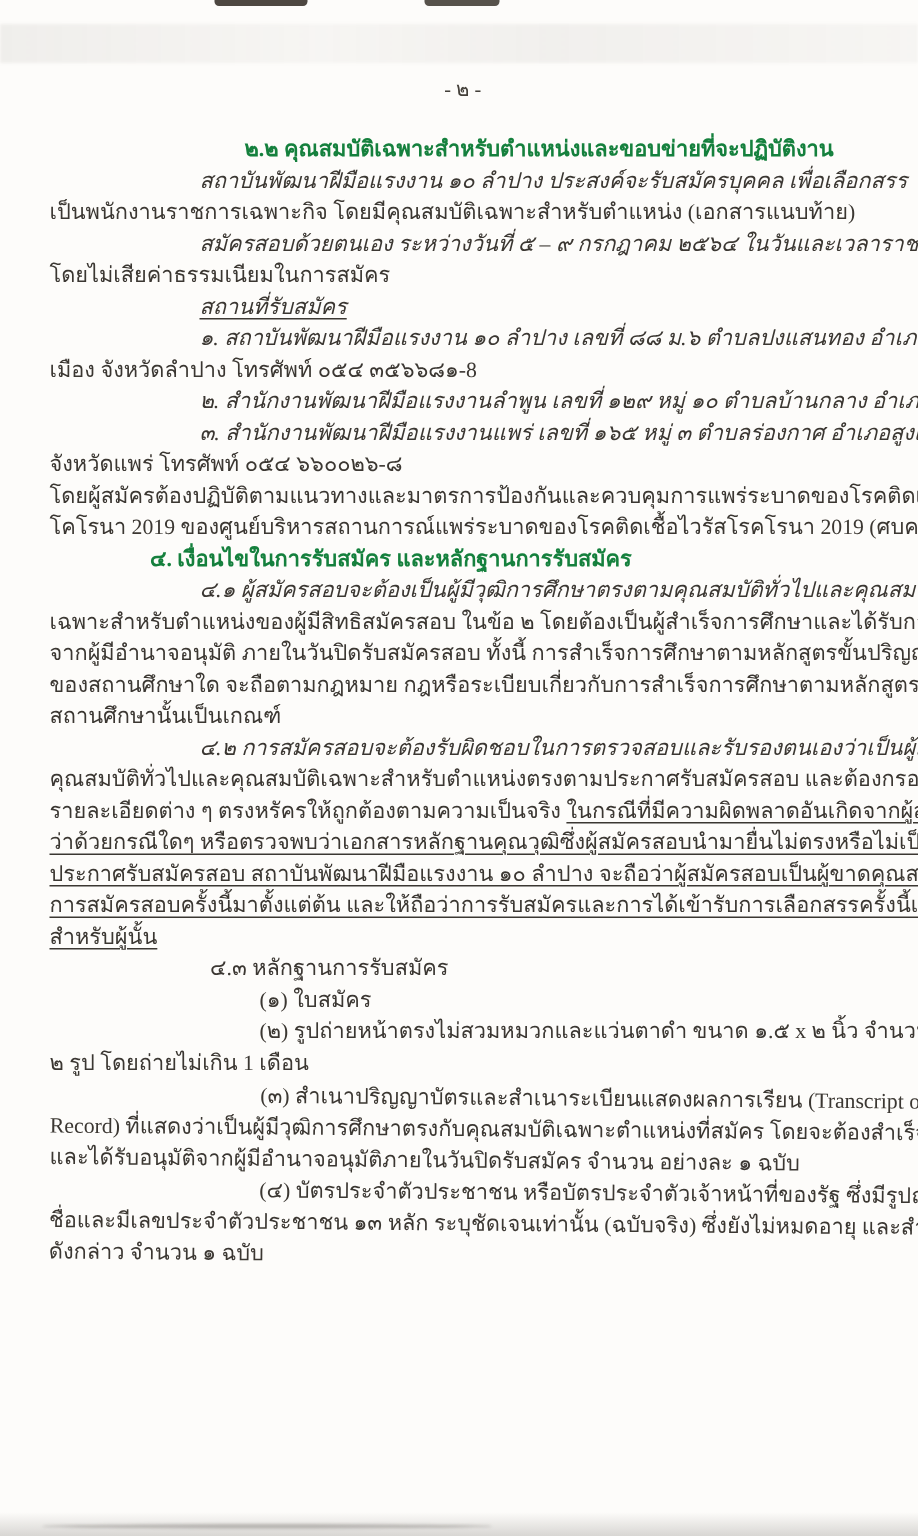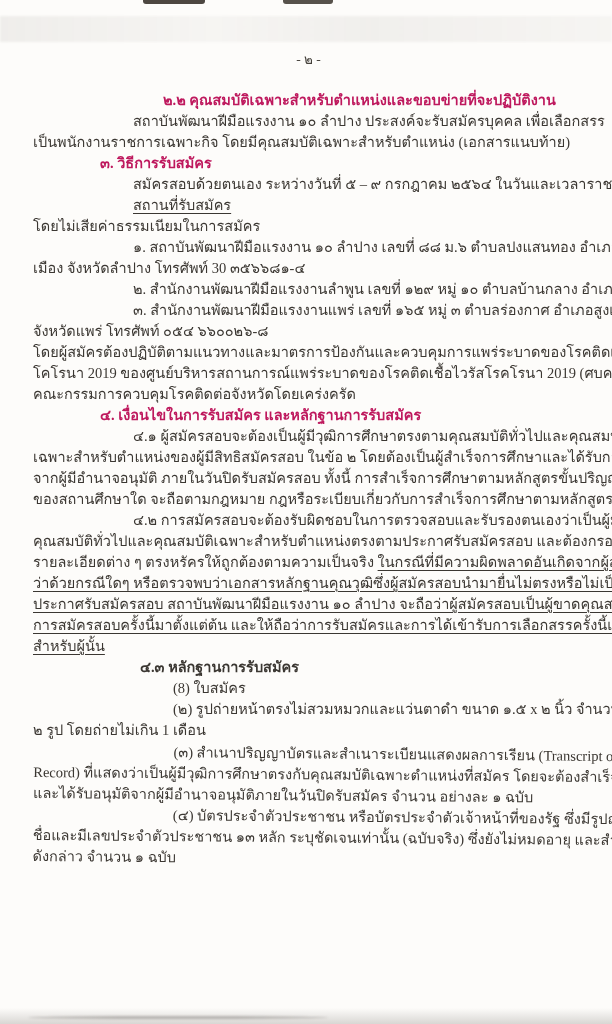--- a/index.html
+++ b/index.html
@@ -31,24 +31,24 @@
   
   .content{position:absolute;left:33px;right:28px;top:49px;}
   .pageno{
     text-align:center;font-size:13.5px;line-height:21px;
     margin-bottom:20px;color:#44403a;
   }
   .ln{
     font-size:14.5px;line-height:21px;white-space:nowrap;
     letter-spacing:0;
   }
-  .b{font-weight:700;color:#be185d;}
+  .b{font-weight:700;color:#15803d;}
   .i1{padding-left:67px;}   
-  .i2{padding-left:100px;}  
-  .i25{padding-left:107px;font-weight:bold;} 
+  .i2{padding-left:100px;font-style:italic;}  
+  .i25{padding-left:107px;} 
   .i3{padding-left:130px;}  
   .i4{padding-left:140px;}  
   .u{text-decoration:underline;text-underline-offset:2.5px;text-decoration-thickness:1px;}
   .tilt{transform:rotate(0.5deg);transform-origin:0 50%;}
 </style>
 </head>
 <body>
 
 <div class="page">
 
@@ -57,53 +57,52 @@
   <div class="mark mark2"></div>
 
   <div class="content">
 
     <div class="pageno">- ๒ -</div>
 
     <div class="ln i3 b">๒.๒ คุณสมบัติเฉพาะสำหรับตำแหน่งและขอบข่ายที่จะปฏิบัติงาน</div>
     <div class="ln i2">สถาบันพัฒนาฝีมือแรงงาน ๑๐ ลำปาง ประสงค์จะรับสมัครบุคคล เพื่อเลือกสรร</div>
     <div class="ln">เป็นพนักงานราชการเฉพาะกิจ โดยมีคุณสมบัติเฉพาะสำหรับตำแหน่ง (เอกสารแนบท้าย)</div>
 
-    <div class="ln i1 b">๓. วิธีการรับสมัคร</div>
     <div class="ln i2">สมัครสอบด้วยตนเอง ระหว่างวันที่ ๕ – ๙ กรกฎาคม ๒๕๖๔ ในวันและเวลาราชการ</div>
+    <div class="ln">โดยไม่เสียค่าธรรมเนียมในการสมัคร</div>
+
     <div class="ln i2"><span class="u">สถานที่รับสมัคร</span></div>
 
-    <div class="ln">โดยไม่เสียค่าธรรมเนียมในการสมัคร</div>
-
     <div class="ln i2">๑. สถาบันพัฒนาฝีมือแรงงาน ๑๐ ลำปาง เลขที่ ๘๘ ม.๖ ตำบลปงแสนทอง อำเภอ</div>
-    <div class="ln">เมือง จังหวัดลำปาง โทรศัพท์ 30 ๓๕๖๖๘๑-๔</div>
+    <div class="ln">เมือง จังหวัดลำปาง โทรศัพท์ ๐๕๔ ๓๕๖๖๘๑-8</div>
     <div class="ln i2">๒. สำนักงานพัฒนาฝีมือแรงงานลำพูน เลขที่ ๑๒๙ หมู่ ๑๐ ตำบลบ้านกลาง อำเภอ</div>
     <div class="ln i2">๓. สำนักงานพัฒนาฝีมือแรงงานแพร่ เลขที่ ๑๖๕ หมู่ ๓ ตำบลร่องกาศ อำเภอสูงเม่น</div>
     <div class="ln">จังหวัดแพร่  โทรศัพท์ ๐๕๔ ๖๖๐๐๒๖-๘</div>
 
     <div class="ln">โดยผู้สมัครต้องปฏิบัติตามแนวทางและมาตรการป้องกันและควบคุมการแพร่ระบาดของโรคติดเชื้อไวรัส</div>
     <div class="ln">โคโรนา 2019 ของศูนย์บริหารสถานการณ์แพร่ระบาดของโรคติดเชื้อไวรัสโรคโรนา 2019 (ศบค.) และ</div>
-    <div class="ln">คณะกรรมการควบคุมโรคติดต่อจังหวัดโดยเคร่งครัด</div>
 
     <div class="ln i1 b">๔. เงื่อนไขในการรับสมัคร และหลักฐานการรับสมัคร</div>
 
     <div class="ln i2">๔.๑ ผู้สมัครสอบจะต้องเป็นผู้มีวุฒิการศึกษาตรงตามคุณสมบัติทั่วไปและคุณสมบัติ</div>
     <div class="ln">เฉพาะสำหรับตำแหน่งของผู้มีสิทธิสมัครสอบ ในข้อ ๒ โดยต้องเป็นผู้สำเร็จการศึกษาและได้รับการอนุมัติ</div>
     <div class="ln">จากผู้มีอำนาจอนุมัติ ภายในวันปิดรับสมัครสอบ ทั้งนี้ การสำเร็จการศึกษาตามหลักสูตรขั้นปริญญาบัตร</div>
     <div class="ln">ของสถานศึกษาใด จะถือตามกฎหมาย กฎหรือระเบียบเกี่ยวกับการสำเร็จการศึกษาตามหลักสูตรของ</div>
+    <div class="ln">สถานศึกษานั้นเป็นเกณฑ์</div>
 
     <div class="ln i2">๔.๒ การสมัครสอบจะต้องรับผิดชอบในการตรวจสอบและรับรองตนเองว่าเป็นผู้มี</div>
     <div class="ln">คุณสมบัติทั่วไปและคุณสมบัติเฉพาะสำหรับตำแหน่งตรงตามประกาศรับสมัครสอบ และต้องกรอก</div>
     <div class="ln"><span>รายละเอียดต่าง ๆ ตรงหรัครให้ถูกต้องตามความเป็นจริง </span><span class="u">ในกรณีที่มีความผิดพลาดอันเกิดจากผู้สมัครสอบไม่</span></div>
     <div class="ln"><span class="u">ว่าด้วยกรณีใดๆ หรือตรวจพบว่าเอกสารหลักฐานคุณวุฒิซึ่งผู้สมัครสอบนำมายื่นไม่ตรงหรือไม่เป็นไปตาม</span></div>
     <div class="ln"><span class="u">ประกาศรับสมัครสอบ สถาบันพัฒนาฝีมือแรงงาน ๑๐ ลำปาง จะถือว่าผู้สมัครสอบเป็นผู้ขาดคุณสมบัติใน</span></div>
     <div class="ln"><span class="u">การสมัครสอบครั้งนี้มาตั้งแต่ต้น และให้ถือว่าการรับสมัครและการได้เข้ารับการเลือกสรรครั้งนี้เป็นโมฆะ</span></div>
     <div class="ln"><span class="u">สำหรับผู้นั้น</span></div>
 
     <div class="ln i25">๔.๓ หลักฐานการรับสมัคร</div>
-    <div class="ln i4">(8) ใบสมัคร</div>
+    <div class="ln i4">(๑) ใบสมัคร</div>
     <div class="ln i4">(๒) รูปถ่ายหน้าตรงไม่สวมหมวกและแว่นตาดำ ขนาด ๑.๕ x ๒ นิ้ว จำนวน</div>
     <div class="ln">๒ รูป โดยถ่ายไม่เกิน 1 เดือน</div>
 
     <div class="tilt">
       <div class="ln i4">(๓) สำเนาปริญญาบัตรและสำเนาระเบียนแสดงผลการเรียน (Transcript of</div>
       <div class="ln">Record) ที่แสดงว่าเป็นผู้มีวุฒิการศึกษาตรงกับคุณสมบัติเฉพาะตำแหน่งที่สมัคร โดยจะต้องสำเร็จการศึกษา</div>
       <div class="ln">และได้รับอนุมัติจากผู้มีอำนาจอนุมัติภายในวันปิดรับสมัคร จำนวน อย่างละ ๑ ฉบับ</div>
       <div class="ln i4">(๔) บัตรประจำตัวประชาชน หรือบัตรประจำตัวเจ้าหน้าที่ของรัฐ ซึ่งมีรูปถ่าย ลายมือ</div>
       <div class="ln">ชื่อและมีเลขประจำตัวประชาชน ๑๓ หลัก ระบุชัดเจนเท่านั้น (ฉบับจริง) ซึ่งยังไม่หมดอายุ และสำเนาบัตร</div>
       <div class="ln">ดังกล่าว จำนวน ๑ ฉบับ</div>

